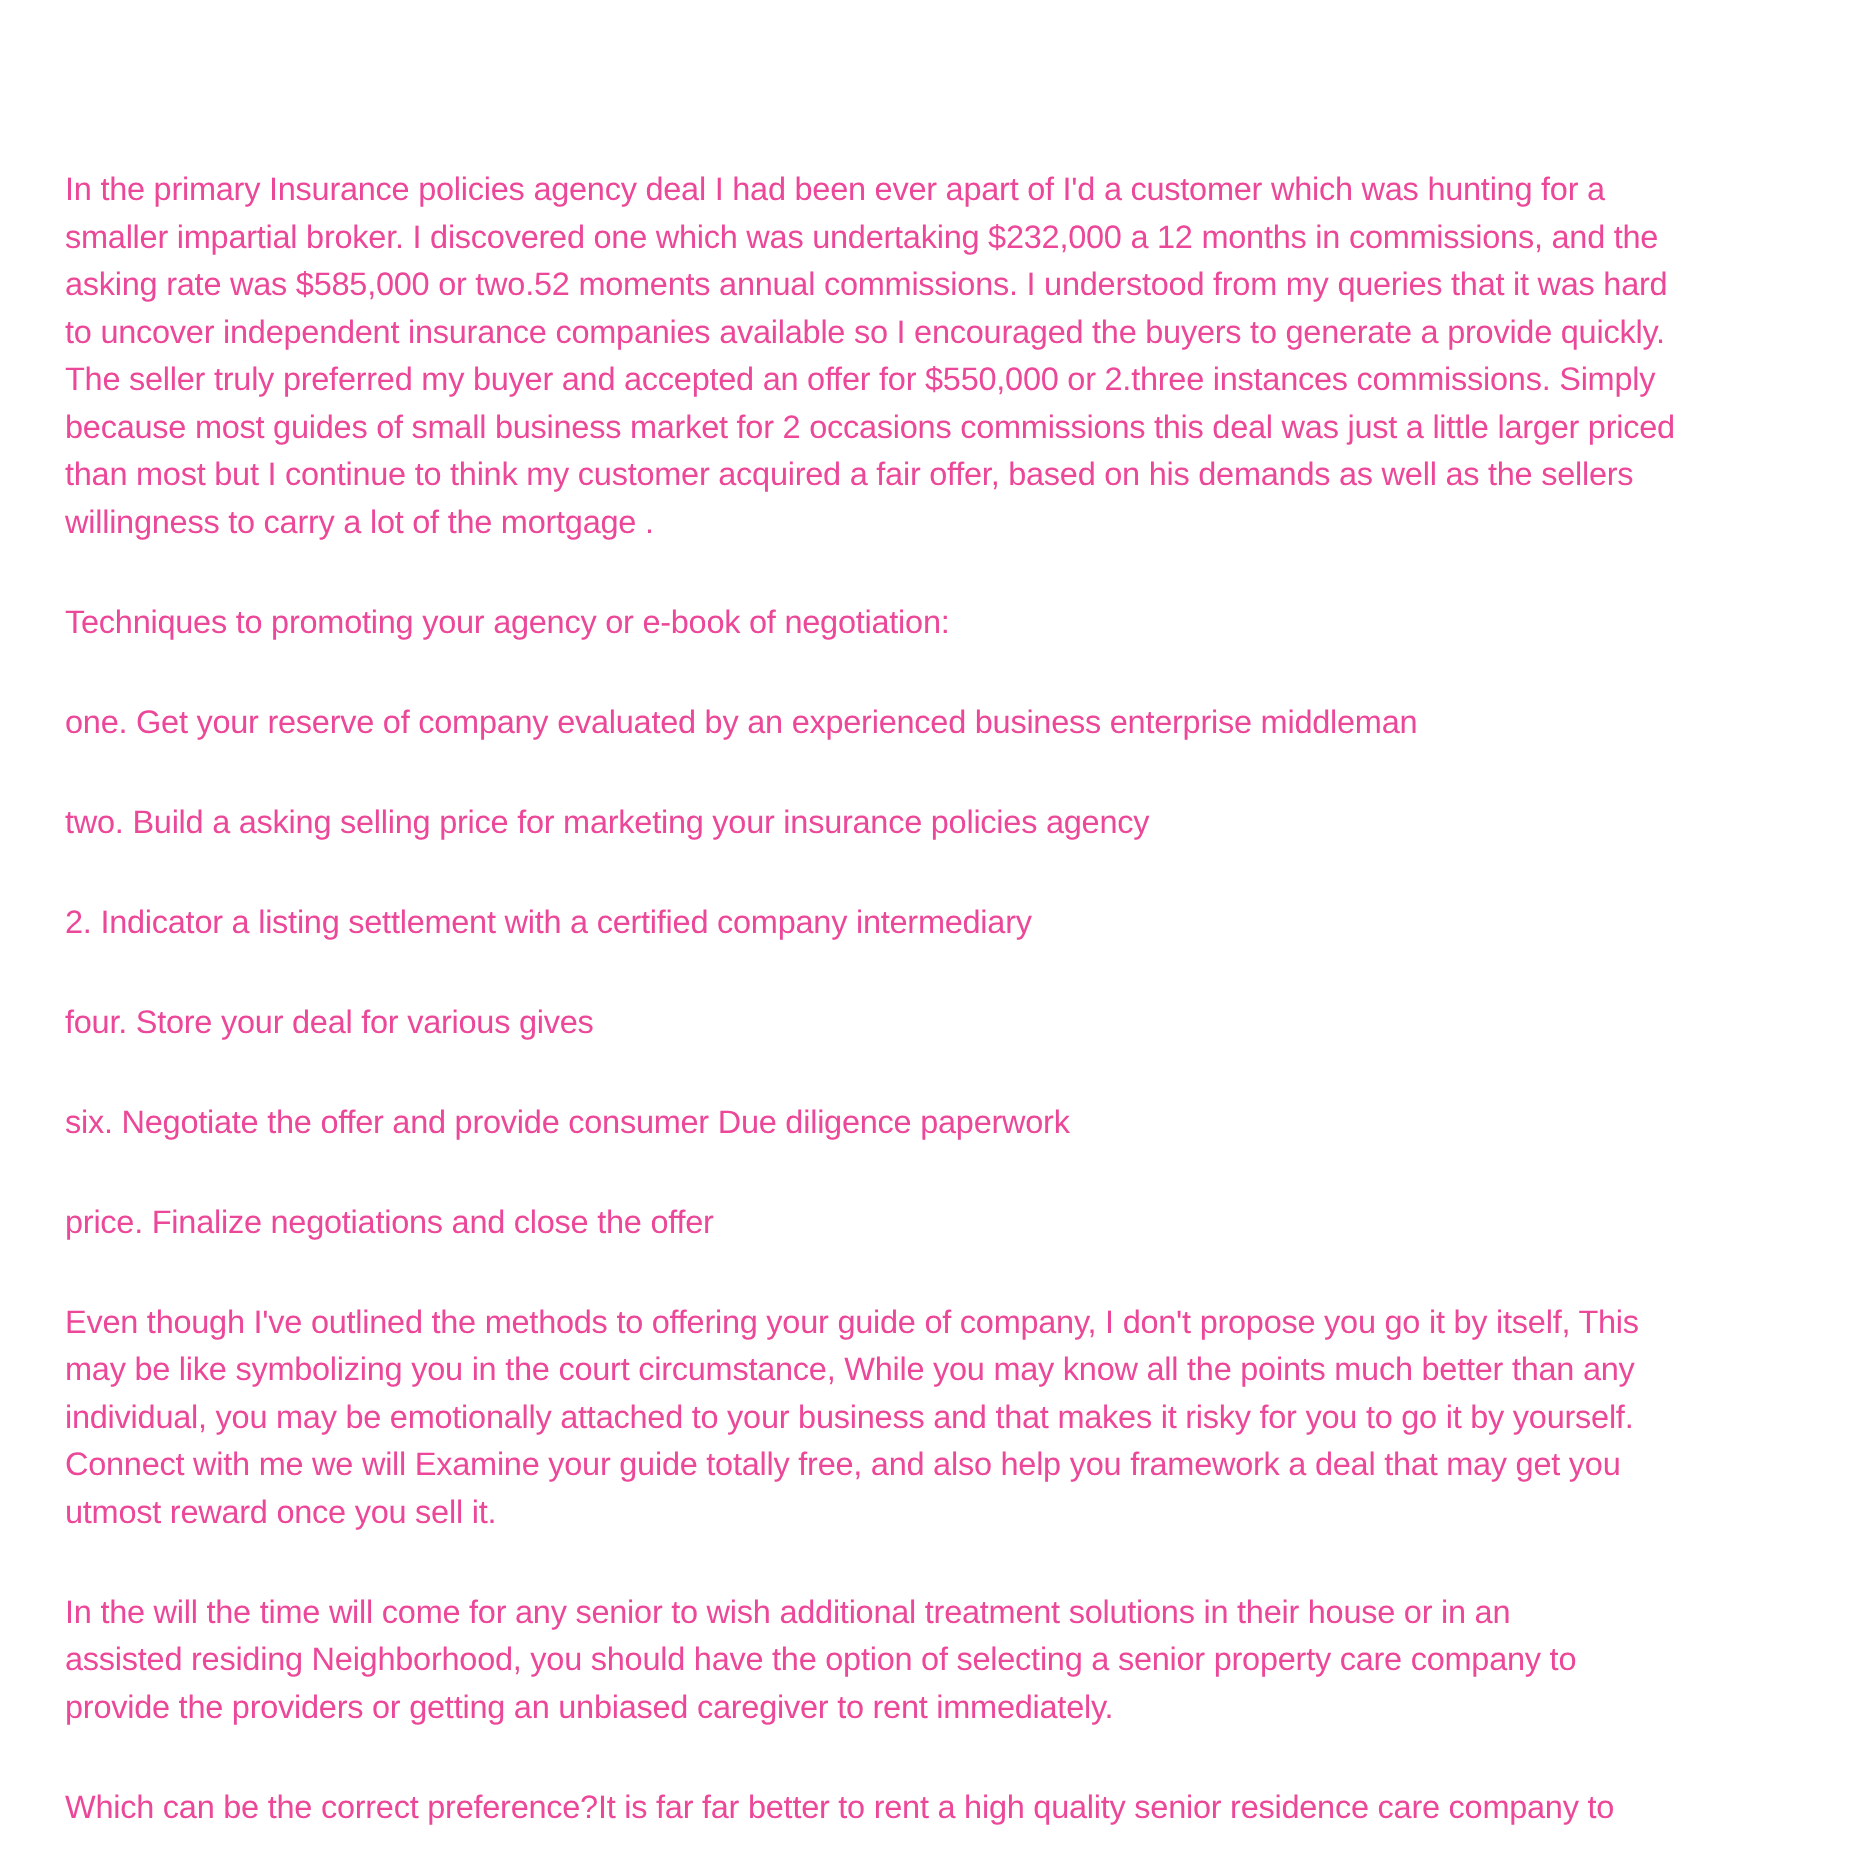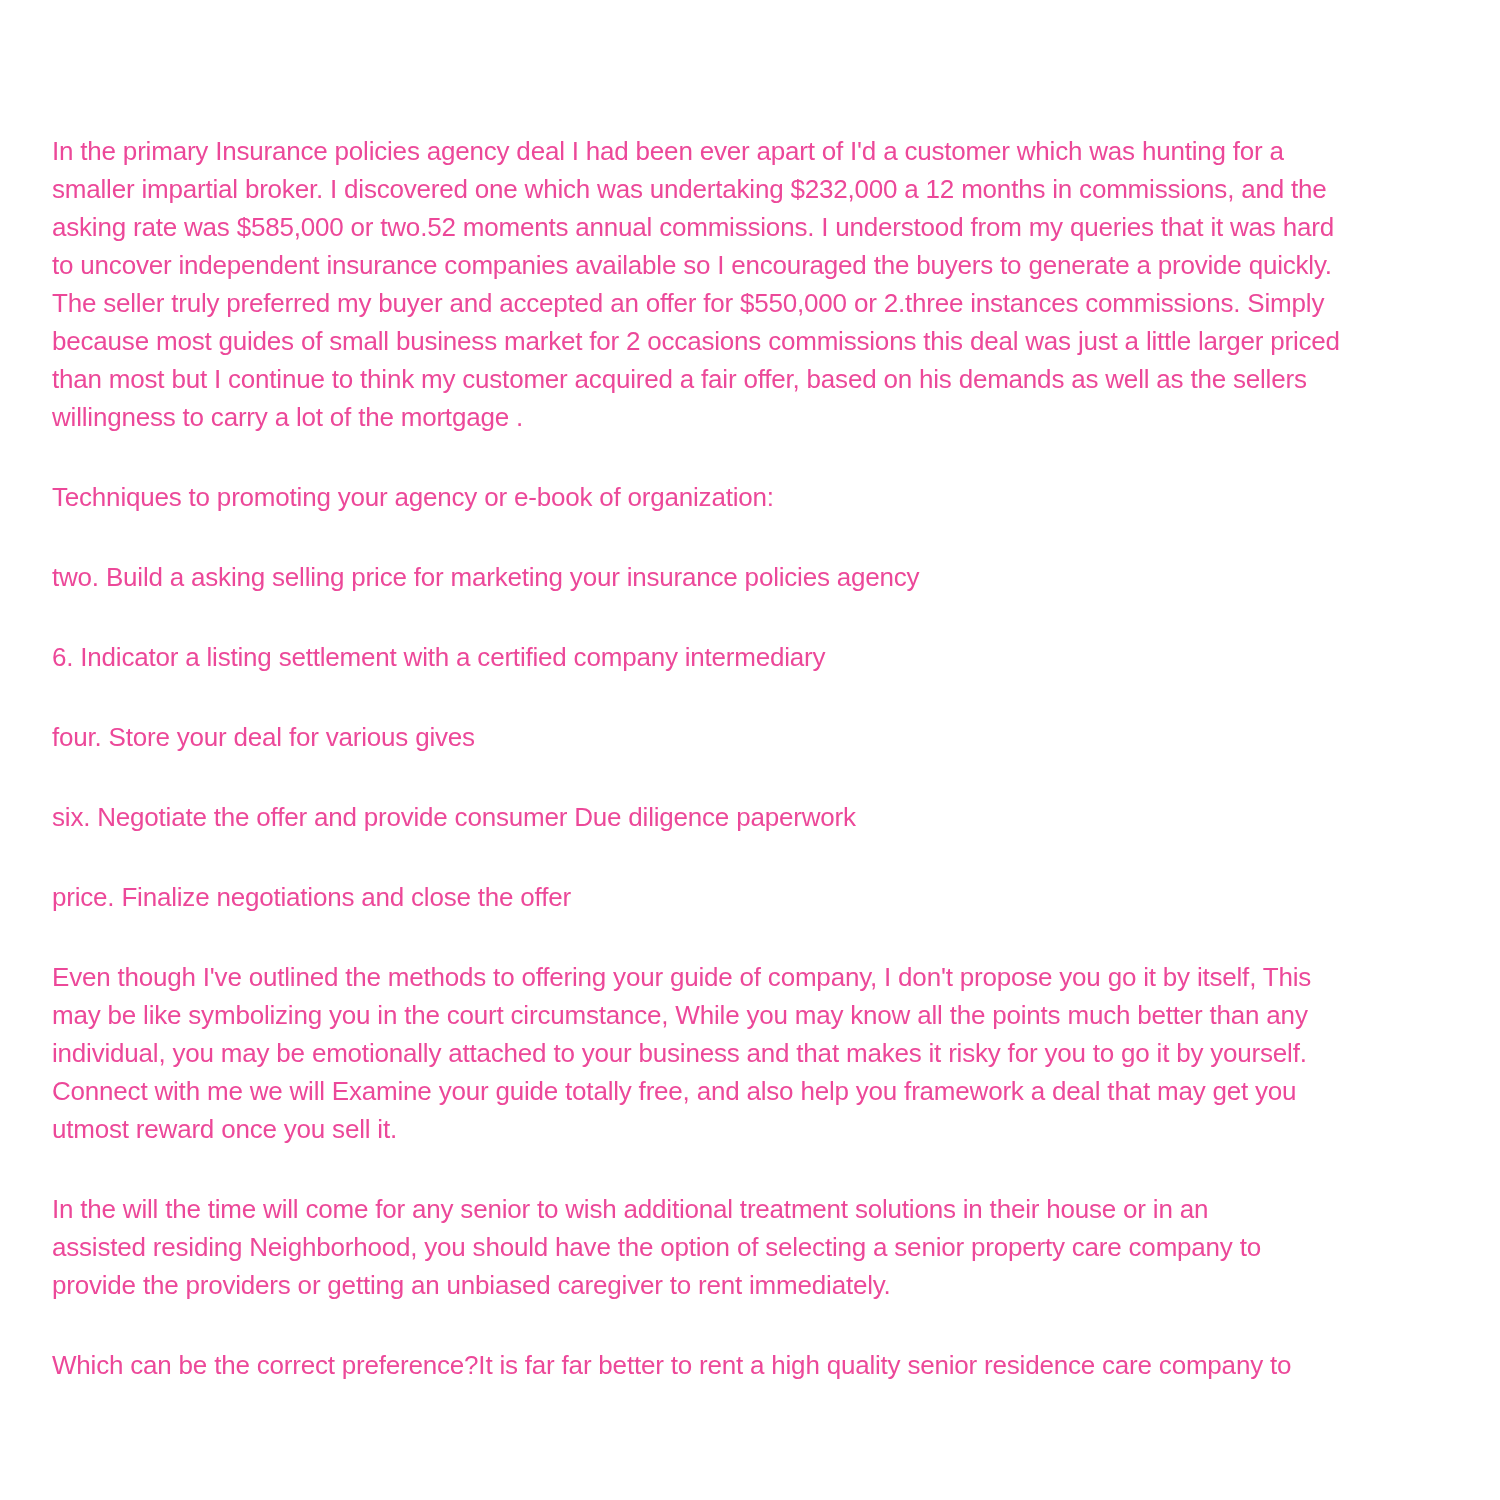--- a/index.html
+++ b/index.html
@@ -33,23 +33,24 @@
 
 <div class="page">
   <p>In the primary Insurance policies agency deal I had been ever apart of I'd a customer which was hunting for a
 smaller impartial broker. I discovered one which was undertaking $232,000 a 12 months in commissions, and the
 asking rate was $585,000 or two.52 moments annual commissions. I understood from my queries that it was hard
 to uncover independent insurance companies available so I encouraged the buyers to generate a provide quickly.
 The seller truly preferred my buyer and accepted an offer for $550,000 or 2.three instances commissions. Simply
 because most guides of small business market for 2 occasions commissions this deal was just a little larger priced
 than most but I continue to think my customer acquired a fair offer, based on his demands as well as the sellers
 willingness to carry a lot of the mortgage .</p>
-  <p>Techniques to promoting your agency or e-book of organization:</p>
+  <p>Techniques to promoting your agency or e-book of negotiation:</p>
+  <p>one. Get your reserve of company evaluated by an experienced business enterprise middleman</p>
   <p>two. Build a asking selling price for marketing your insurance policies agency</p>
-  <p>6. Indicator a listing settlement with a certified company intermediary</p>
+  <p>2. Indicator a listing settlement with a certified company intermediary</p>
   <p>four. Store your deal for various gives</p>
   <p>six. Negotiate the offer and provide consumer Due diligence paperwork</p>
   <p>price. Finalize negotiations and close the offer</p>
   <p>Even though I've outlined the methods to offering your guide of company, I don't propose you go it by itself, This
 may be like symbolizing you in the court circumstance, While you may know all the points much better than any
 individual, you may be emotionally attached to your business and that makes it risky for you to go it by yourself.
 Connect with me we will Examine your guide totally free, and also help you framework a deal that may get you
 utmost reward once you sell it.</p>
   <p>In the will the time will come for any senior to wish additional treatment solutions in their house or in an
 assisted residing Neighborhood, you should have the option of selecting a senior property care company to

